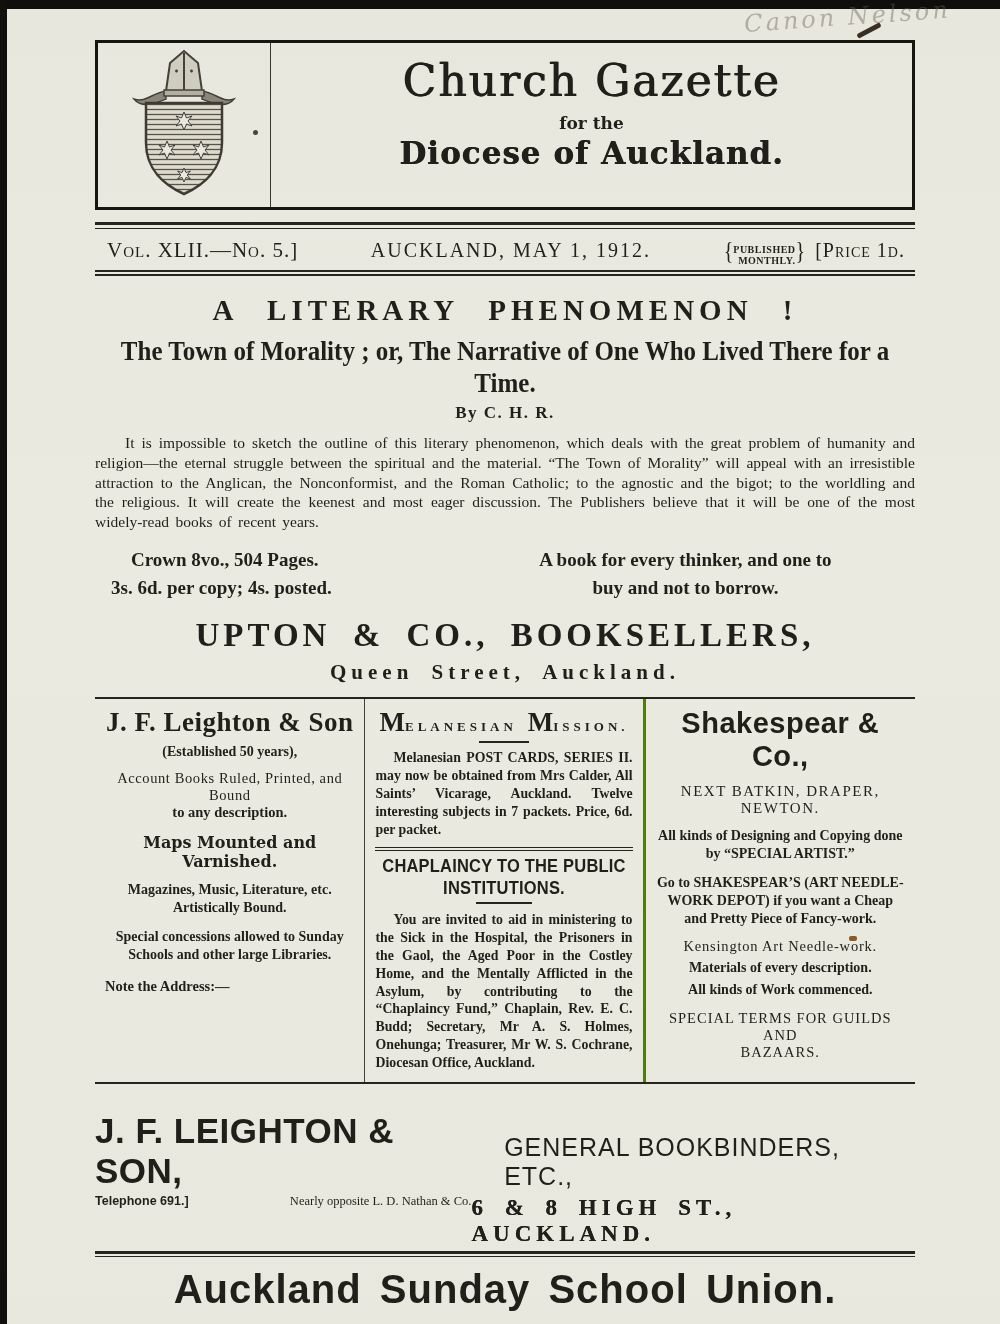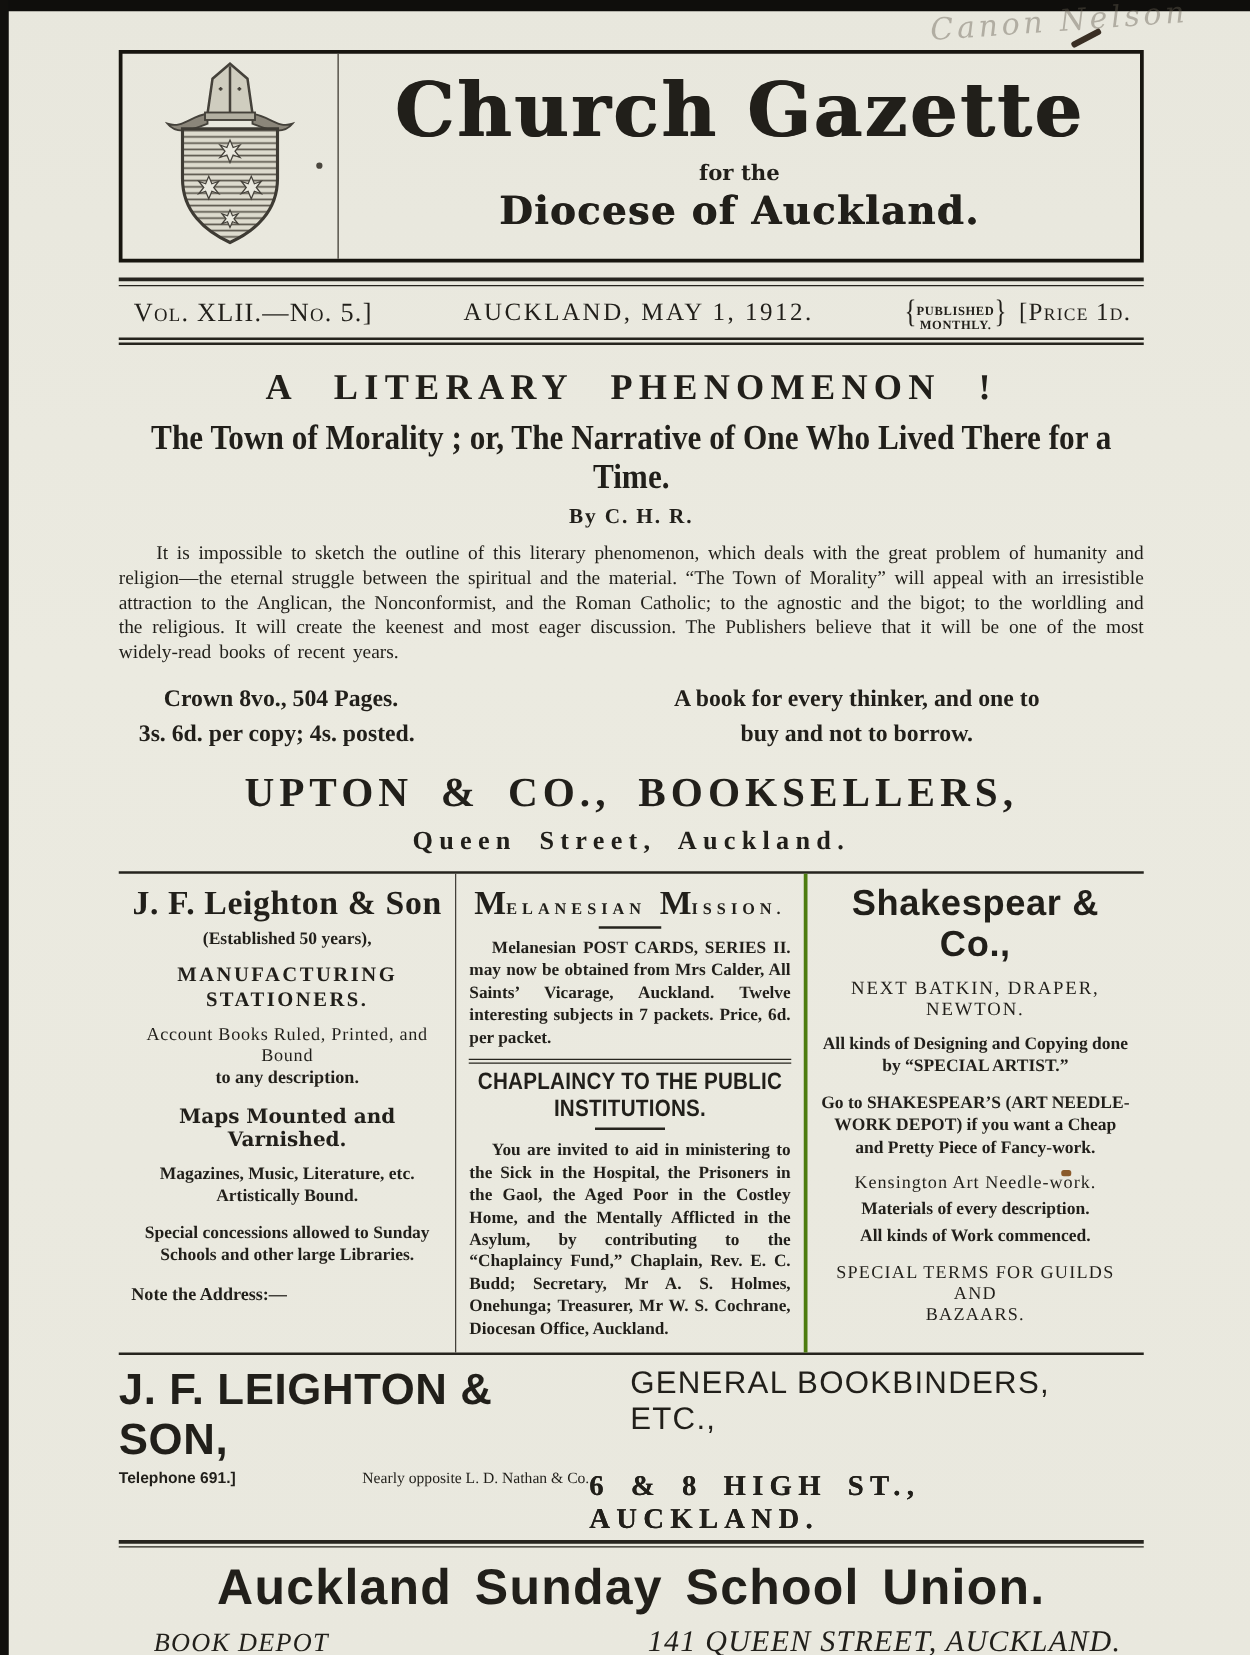--- a/index.html
+++ b/index.html
@@ -18,36 +18,36 @@
        color:rgba(100,94,82,.42);transform:rotate(-4deg);letter-spacing:3px;white-space:nowrap;}
   .ink-mark{position:absolute;top:28px;right:118px;width:26px;height:5px;background:#3a2f24;
        transform:rotate(-28deg);border-radius:2px;}
 
   .content{margin:40px 85px 0 95px;width:820px;}
 
   
   .mast-box{border:3px solid #17150f;display:flex;align-items:stretch;height:164px;background:transparent;}
   .crest-cell{width:172px;display:flex;align-items:center;justify-content:center;border-right:1px solid #3b372e;}
   .title-cell{flex:1;text-align:center;padding-top:16px;}
-  .gazette-title{font-family:"DejaVu Serif",serif;font-weight:bold;font-size:60px;line-height:1.0;
+  .gazette-title{font-family:"DejaVu Serif",serif;font-weight:normal;font-size:44px;line-height:1.0;
        letter-spacing:2px;text-shadow:1px 0 0 #211f1a;}
   .gazette-sub1{font-family:"DejaVu Serif",serif;font-weight:bold;font-size:17px;margin-top:10px;}
   .gazette-sub2{font-family:"DejaVu Serif",serif;font-weight:bold;font-size:31px;margin-top:2px;
        letter-spacing:1px;text-shadow:0.5px 0 0 #211f1a;}
 
   .rule-double{border-top:3px solid #26241e;border-bottom:1px solid #26241e;height:3px;margin-top:12px;}
   .rule-heavy{border-top:2px solid #26241e;border-bottom:2px solid #26241e;height:2px;}
 
   .mast-line{display:flex;align-items:center;justify-content:space-between;padding:5px 10px 4px 12px;}
   .mast-vol{font-variant:small-caps;font-size:21px;letter-spacing:1px;}
   .mast-date{font-size:20px;letter-spacing:2px;}
   .mast-right{display:flex;align-items:center;gap:10px;}
   .pub-block{display:flex;align-items:center;font-size:10px;line-height:1.05;}
   .pub-brace{font-size:20px;font-weight:normal;transform:scaleY(1.3);}
-  .pub-lines{text-transform:uppercase;letter-spacing:.5px;text-align:center;font-weight:bold;margin-top:11px;}
+  .pub-lines{text-transform:uppercase;letter-spacing:.5px;text-align:right;font-weight:bold;margin-top:11px;}
   .mast-price{font-variant:small-caps;font-size:20px;letter-spacing:1px;}
 
   
   .headline{text-align:center;font-weight:bold;font-size:29px;letter-spacing:5px;word-spacing:18px;margin-top:18px;}
   .subhead{text-align:center;font-family:"Liberation Serif",serif;font-weight:bold;font-size:25px;
        letter-spacing:0px;margin-top:12px;transform:scaleY(1.12);}
   .byline{text-align:center;font-weight:bold;font-size:17px;letter-spacing:1.5px;margin-top:8px;}
   .lead-body{margin-top:10px;font-size:15.5px;line-height:1.28;text-align:justify;text-indent:30px;word-spacing:2.5px;}
 
   .spec-row{display:flex;margin-top:14px;}
@@ -87,21 +87,21 @@
 
   .sh-name{font-family:"Liberation Sans",sans-serif;font-weight:bold;font-size:29px;text-align:center;letter-spacing:.5px;}
   .sh-sub{font-size:15px;text-align:center;letter-spacing:1.5px;margin-top:10px;}
   .sh-p{font-weight:bold;font-size:14px;text-align:center;line-height:1.3;margin-top:10px;}
   .sh-serif{font-weight:normal;font-size:14.5px;text-align:center;letter-spacing:.8px;margin-top:10px;}
   .sh-caps{font-size:14.5px;text-align:center;letter-spacing:1px;margin-top:10px;font-weight:normal;}
   .sh-tight{margin-top:4px;}
 
   
   .banner{padding:8px 0 4px;}
-  .banner-row1{display:flex;align-items:flex-start;gap:14px;}
+  .banner-row1{display:flex;align-items:flex-end;gap:14px;margin-top:19px;}
   .bn-name{font-family:"Liberation Sans",sans-serif;font-weight:bold;font-size:35px;letter-spacing:.5px;}
   .bn-role{font-family:"Liberation Sans",sans-serif;font-size:25px;letter-spacing:1px;}
   .banner-row2{display:flex;justify-content:space-between;align-items:flex-start;margin-top:0px;}
   .bn-left{width:48%;}
   .bn-loc{font-family:"Liberation Sans",sans-serif;font-weight:bold;font-size:12.5px;letter-spacing:.2px;}
   .bn-sub{display:flex;justify-content:space-between;margin-top:3px;}
   .bn-tel{font-family:"Liberation Sans",sans-serif;font-weight:bold;font-size:12.5px;}
   .bn-near{font-weight:normal;font-size:12.5px;margin-left:11px;}
   .bn-addr{font-size:23px;letter-spacing:5px;word-spacing:6px;font-weight:bold;margin-top:4px;
        text-shadow:0 0 0 #211f1a;}
@@ -202,21 +202,20 @@
     </div>
 
     <div class="seller">UPTON &amp; CO., BOOKSELLERS,</div>
     <div class="seller-addr">Queen Street, Auckland.</div>
 
     <div class="ads">
 
       <div class="ad-col c1">
         <div class="lg-name">J. F. Leighton &amp; Son</div>
         <div class="lg-est">(Established 50 years),</div>
-        <div class="lg-role">MANUFACTURING STATIONERS.</div>
         <div class="lg-line">Account Books Ruled, Printed, and Bound</div>
         <div class="lg-lineb">to any description.</div>
         <div class="lg-maps">Maps Mounted and Varnished.</div>
         <div class="lg-sm">
           <span>Magazines, Music, Literature, etc.</span><br>
           <span>Artistically Bound.</span>
         </div>
         <div class="lg-sm">
           <span>Special concessions allowed to Sunday</span><br>
           <span>Schools and other large Libraries.</span>

